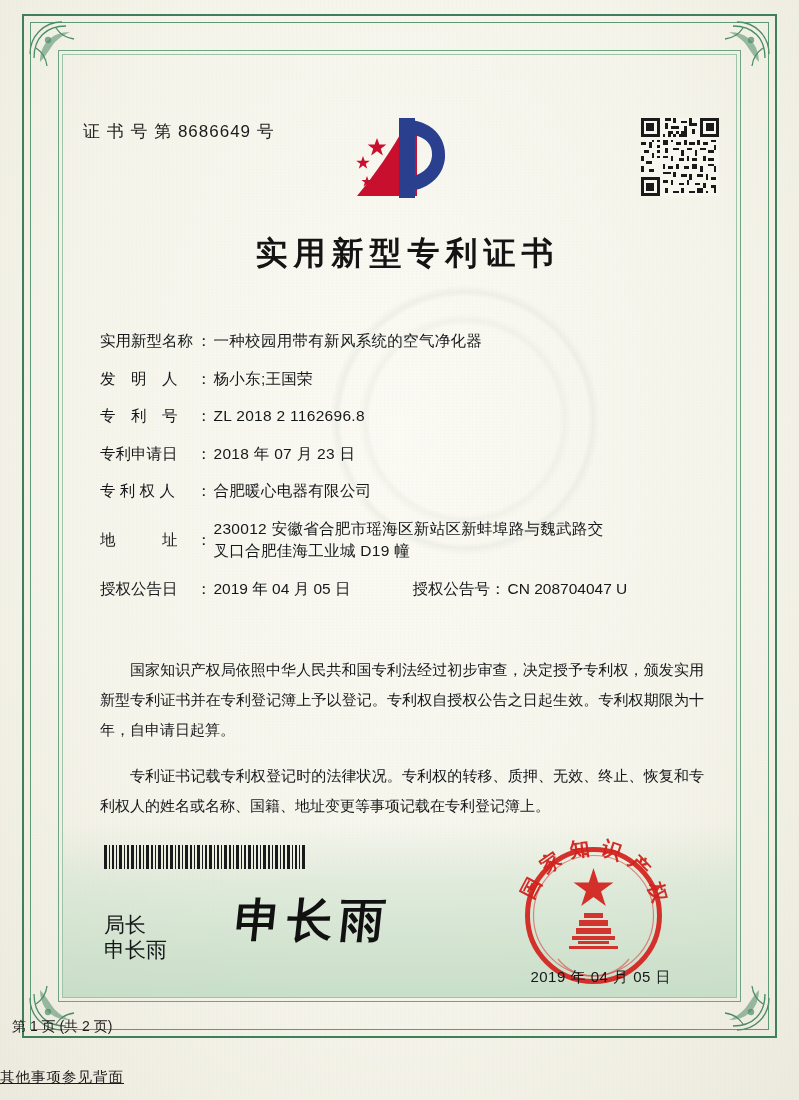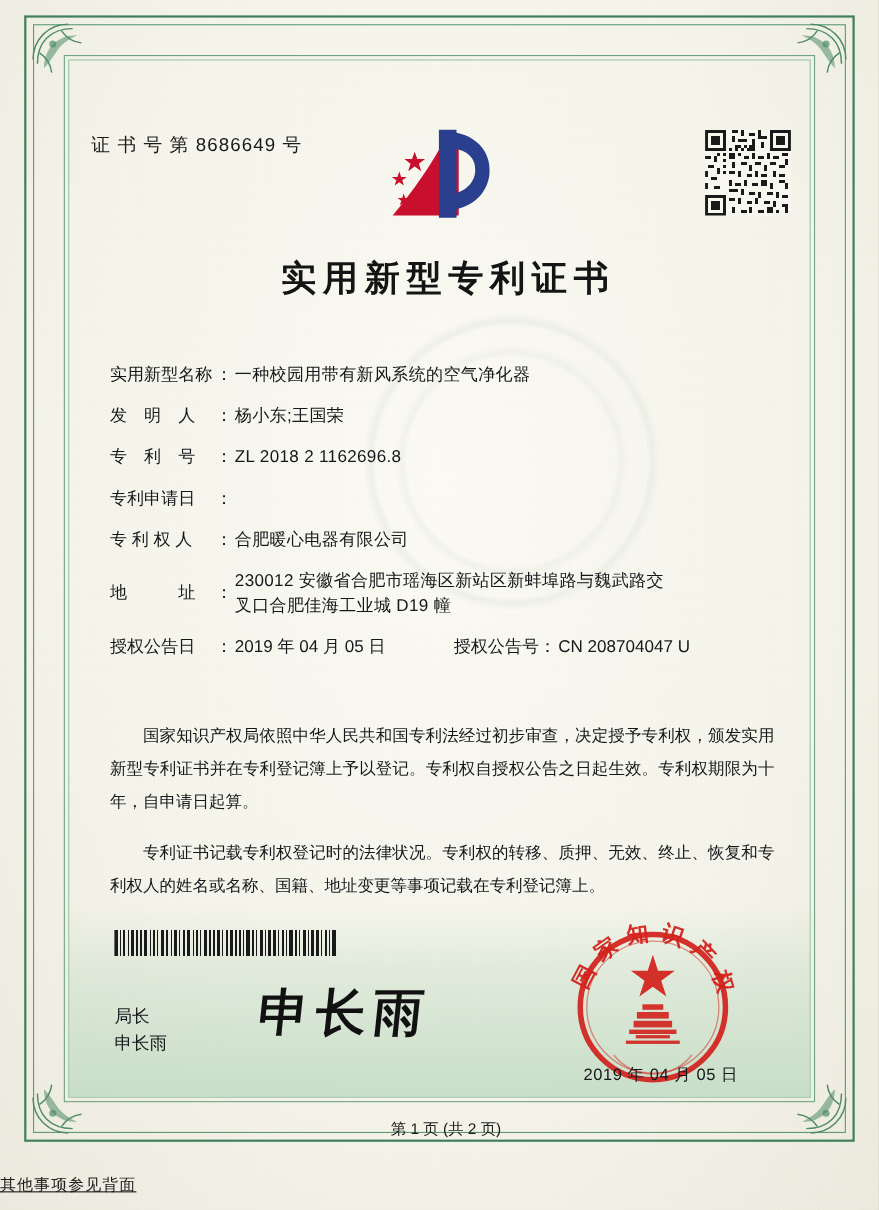--- a/index.html
+++ b/index.html
@@ -188,21 +188,21 @@
     top: 845px;
     width: 205px;
     height: 24px;
   }
 
   
   .sig-label {
     position: absolute;
     left: 104px;
     top: 912px;
-    font-size: 16px;
+    font-size: 21px;
     line-height: 25px;
     color: #15181a;
   }
   .sig-hand {
     position: absolute;
     left: 235px;
     top: 890px;
     font-family: "DejaVu Serif", "Liberation Serif", serif;
     font-size: 46px;
     color: #111;
@@ -226,21 +226,20 @@
     font-size: 15px;
     color: #15181a;
     letter-spacing: .5px;
   }
 
   
   .page-num {
     position: absolute;
     left: 12px; right: 0;
     top: 1018px;
-    text-align: center;
     font-size: 14px;
     color: #1b1b1b;
   }
   .footer-note {
     position: absolute;
     left: 0; right: 0;
     top: 1068px;
     text-align: left;
     font-size: 14.5px;
     color: #1b1b1b;
@@ -439,20 +438,21 @@
       <span class="field-value">杨小东;王国荣</span>
     </div>
     <div class="field-row">
       <span class="field-label">专　利　号</span>
       <span class="field-colon">：</span>
       <span class="field-value">ZL 2018 2 1162696.8</span>
     </div>
     <div class="field-row">
       <span class="field-label">专利申请日</span>
       <span class="field-colon">：</span>
+      <span class="field-value">2018 年 07 月 23 日</span>
     </div>
     <div class="field-row">
       <span class="field-label">专 利 权 人</span>
       <span class="field-colon">：</span>
       <span class="field-value">合肥暖心电器有限公司</span>
     </div>
     <div class="field-row">
       <span class="field-label">地　　　址</span>
       <span class="field-colon">：</span>
       <span class="field-value">

